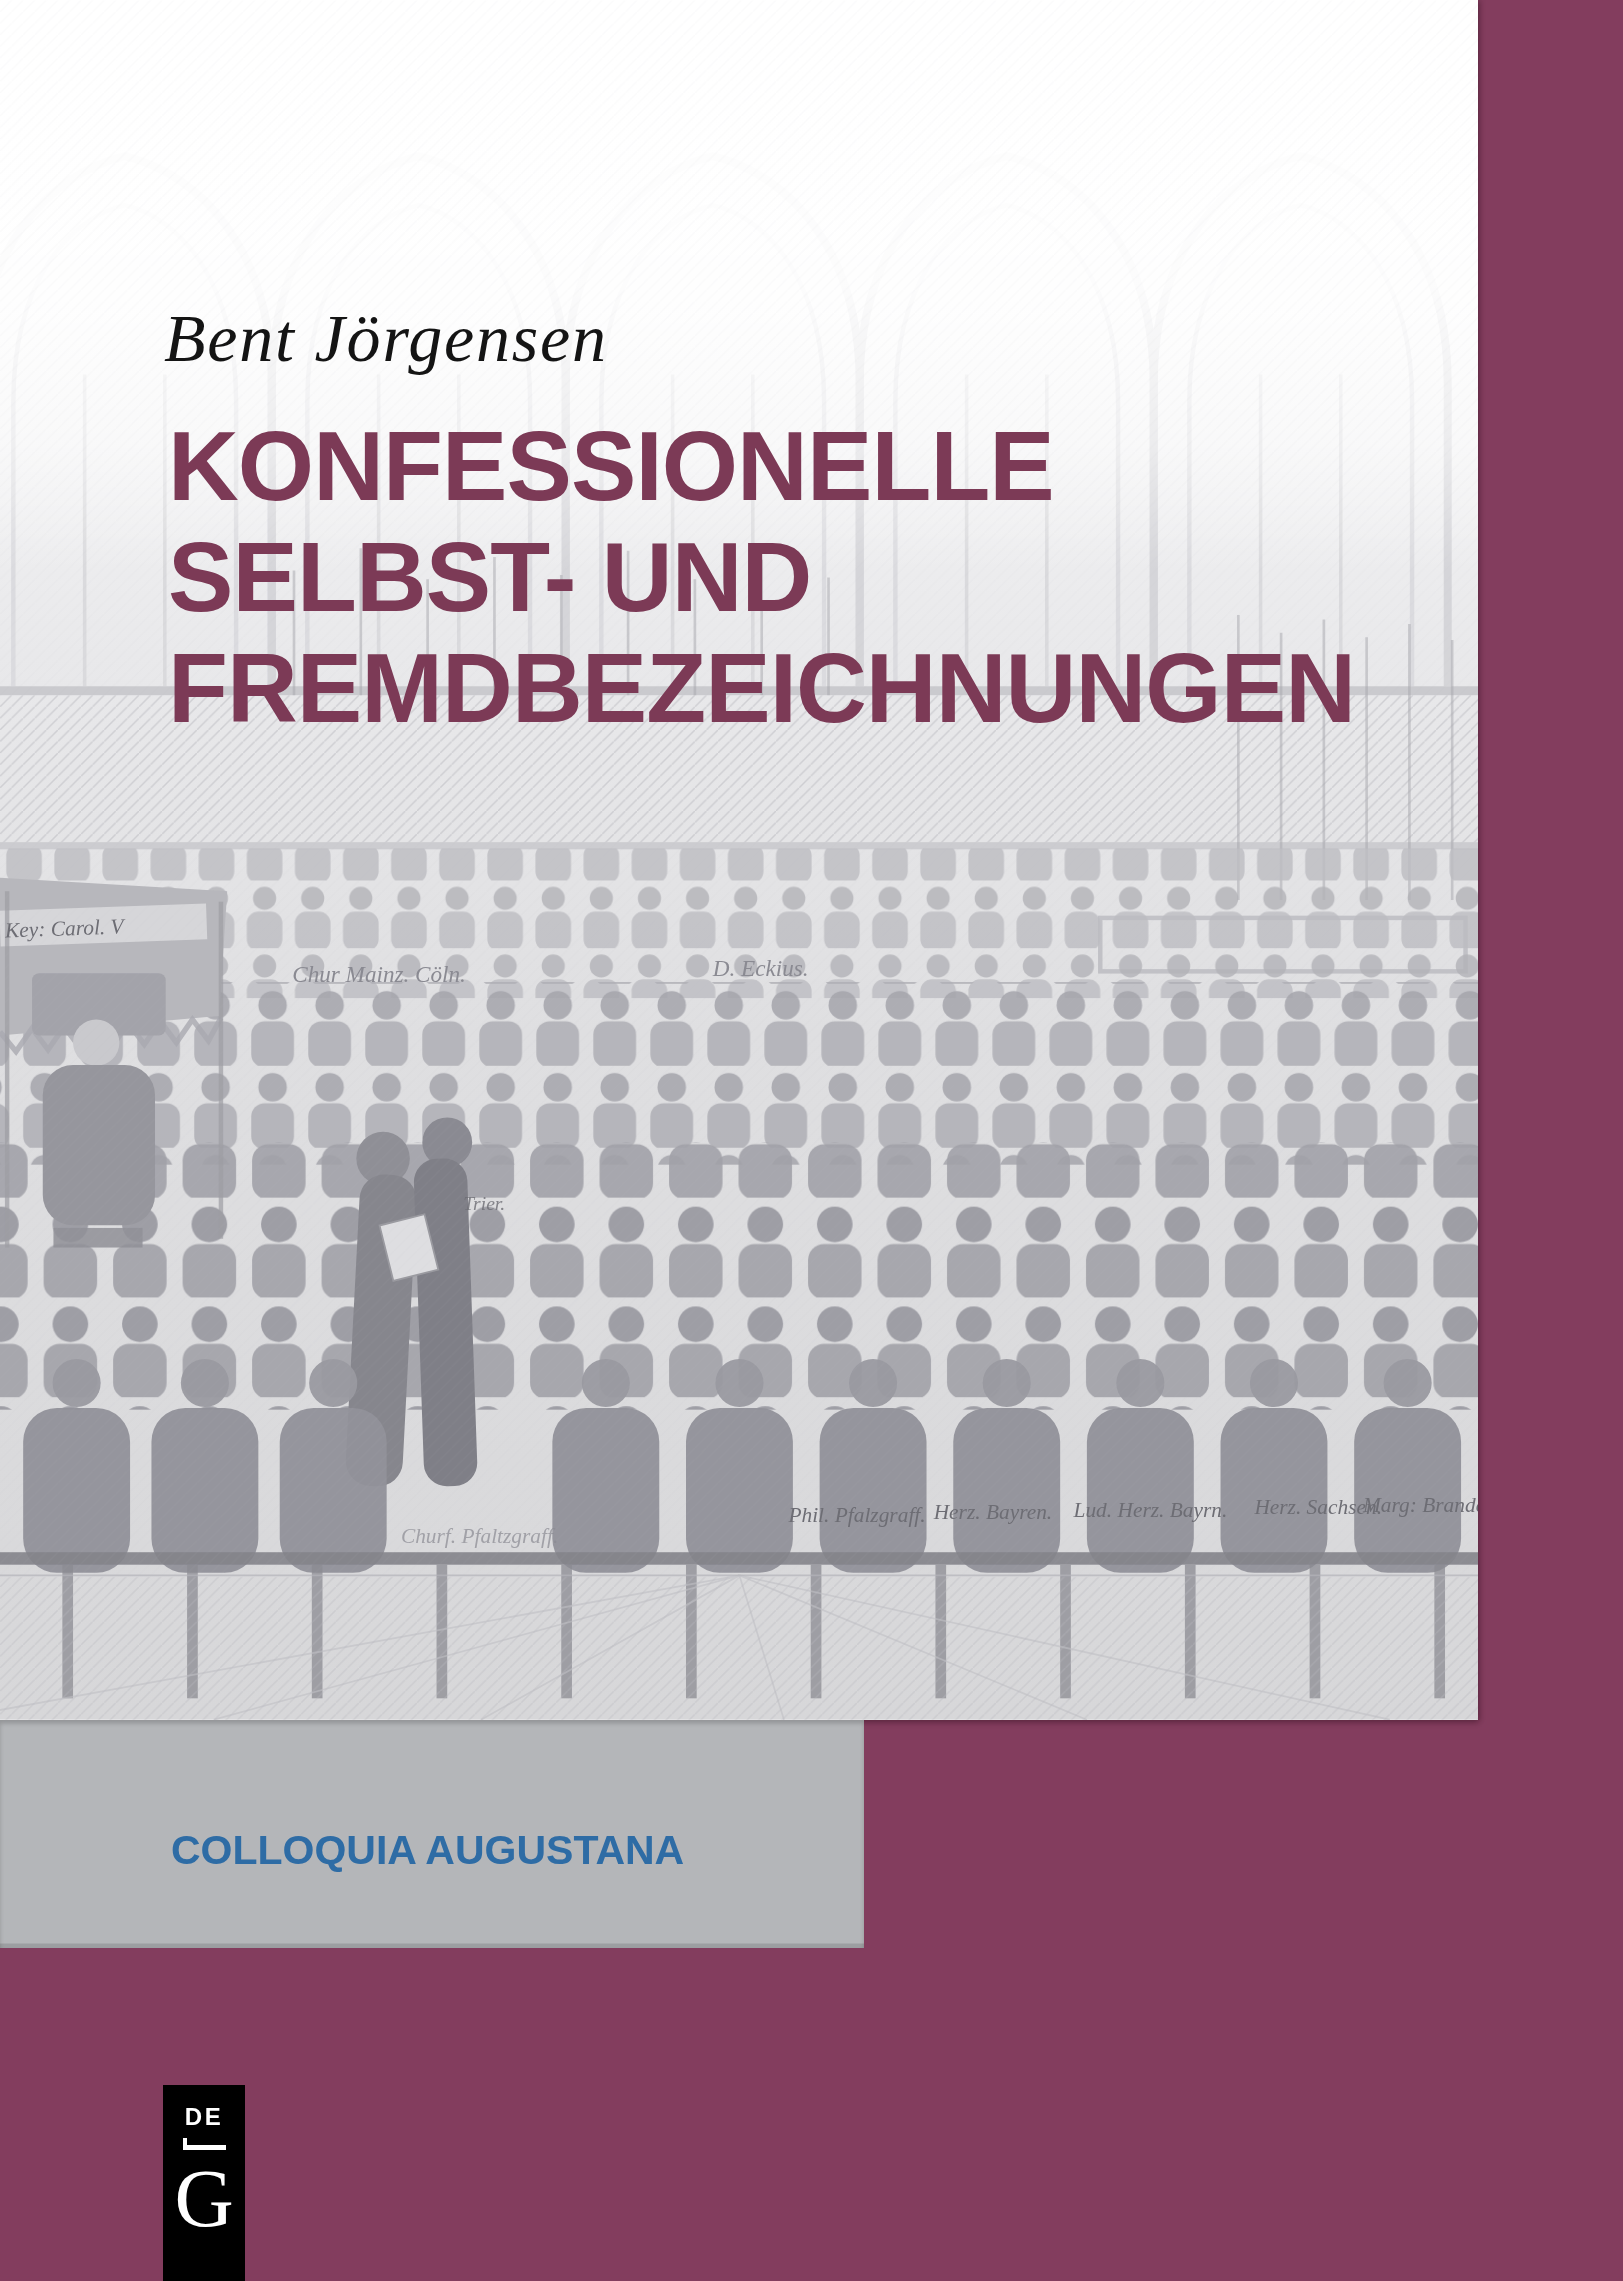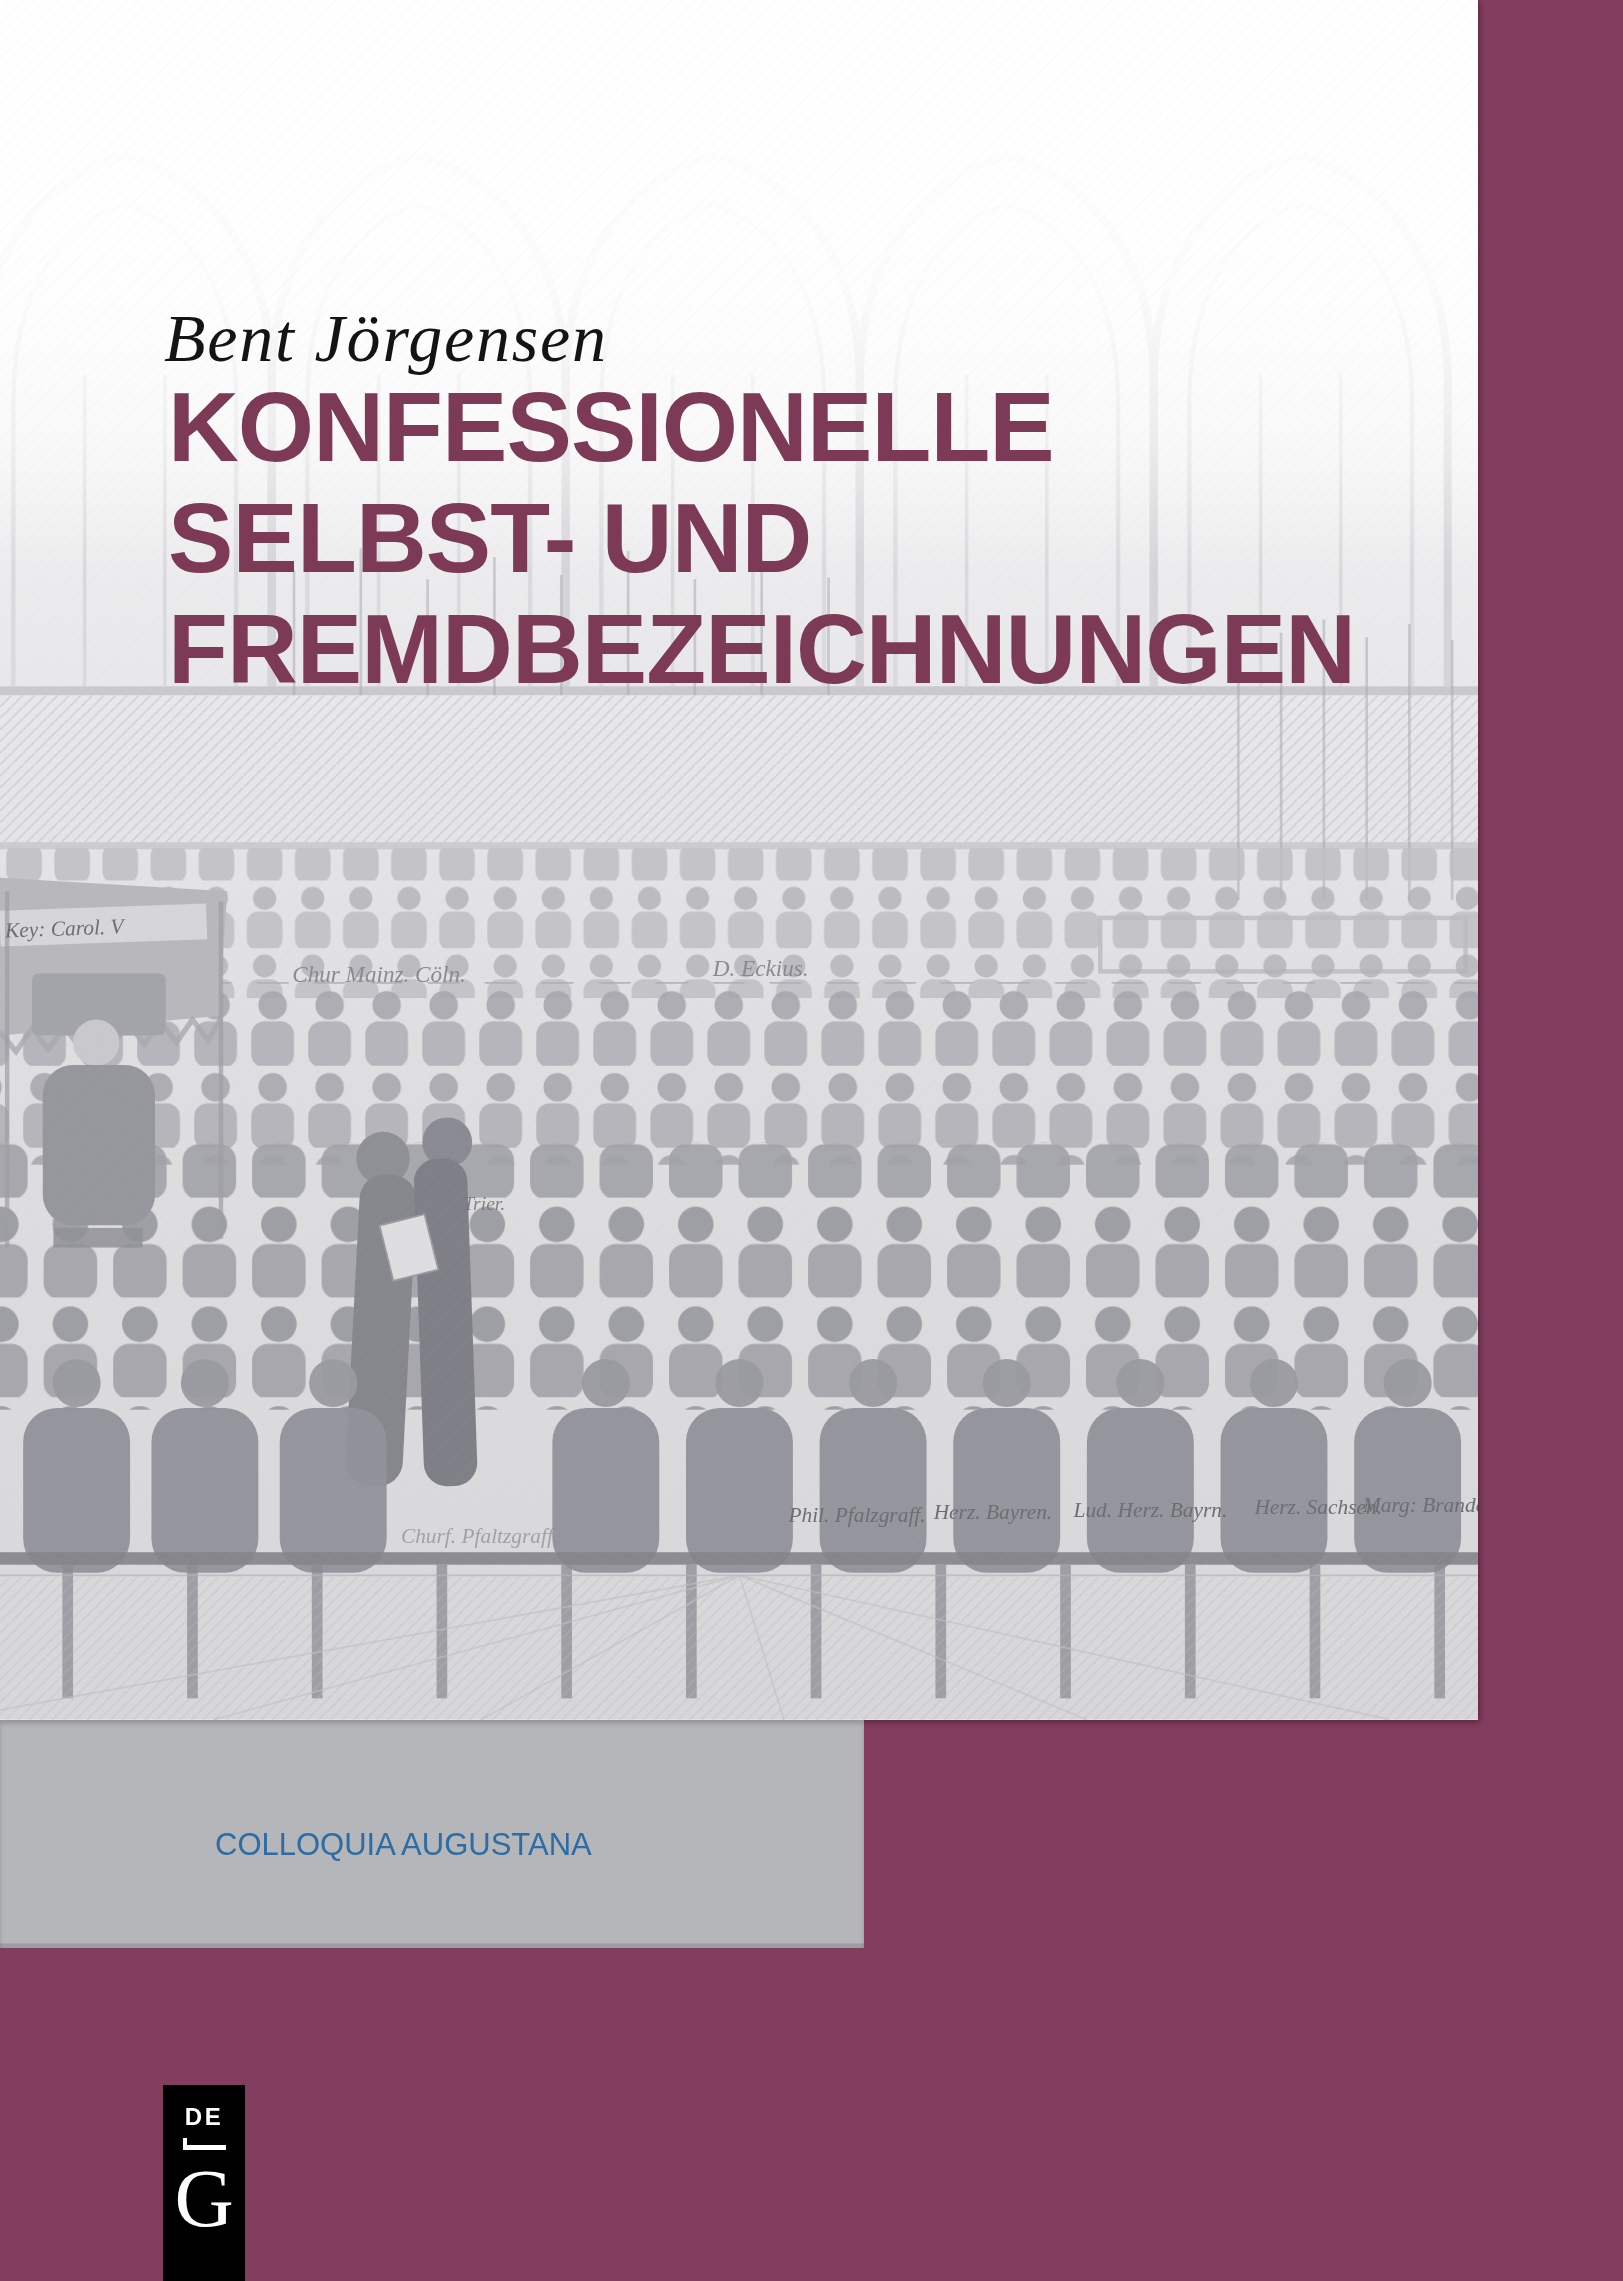--- a/index.html
+++ b/index.html
@@ -23,39 +23,39 @@
   .publisher .l1{font-size:43px;line-height:45px;font-weight:bold;letter-spacing:0.9px}
   .publisher .l2{font-size:40px;line-height:42px;font-weight:400;letter-spacing:3.6px}
   
   .author{
     position:absolute;left:164px;top:299px;
     font-family:"Liberation Serif",serif;font-style:italic;
     font-size:68px;letter-spacing:1.8px;color:#141414;white-space:nowrap;
   }
   
   .title{
-    position:absolute;left:168px;top:372px;
+    position:absolute;left:168px;top:411px;
     font-weight:bold;font-size:98px;line-height:111px;letter-spacing:-0.9px;
     color:var(--title-color,#7c3a56);white-space:nowrap;
   }
   
   .subtitle{
     position:absolute;left:169px;top:740px;
     font-weight:bold;font-size:41px;line-height:51px;letter-spacing:0.4px;color:#1b1b1b;
   }
   .subtitle .line{transform:scaleX(.8);transform-origin:left center;white-space:nowrap}
   
   .series-band{
     position:absolute;left:0;top:1720px;width:864px;height:228px;
     background:var(--band-gray,#b4b6b9);
     box-shadow:inset 0 -4.5px 0 rgba(0,0,0,.13), inset 0 3.6px 4.5px rgba(0,0,0,.18);
   }
   .series-band .label{
     position:absolute;left:171px;top:107px;
-    font-size:31px;font-weight:normal;color:var(--series-blue,#2e6ca5);white-space:nowrap;margin-left:44px;
+    font-size:41px;font-weight:bold;color:var(--series-blue,#2e6ca5);white-space:nowrap;
   }
   
   .dg-logo{position:absolute;left:163px;top:2085px;width:82px;height:196px;background:#000000;color:#fff}
   .dg-logo .de{position:absolute;left:0;right:0;top:18px;text-align:center;font-size:24px;font-weight:bold;letter-spacing:2.7px}
   .dg-logo .rule{position:absolute;left:19.6px;top:53px;width:43px;height:11.6px}
   .dg-logo .rule .tick{position:absolute;left:0;top:0;width:4.5px;height:11.6px;background:#fff}
   .dg-logo .rule .h{position:absolute;left:0;bottom:0;width:100%;height:4.5px;background:#fff}
   .dg-logo .g{
     position:absolute;left:0;right:0;top:71px;text-align:center;
     font-family:"Liberation Serif",serif;font-size:82px;line-height:1.05;

